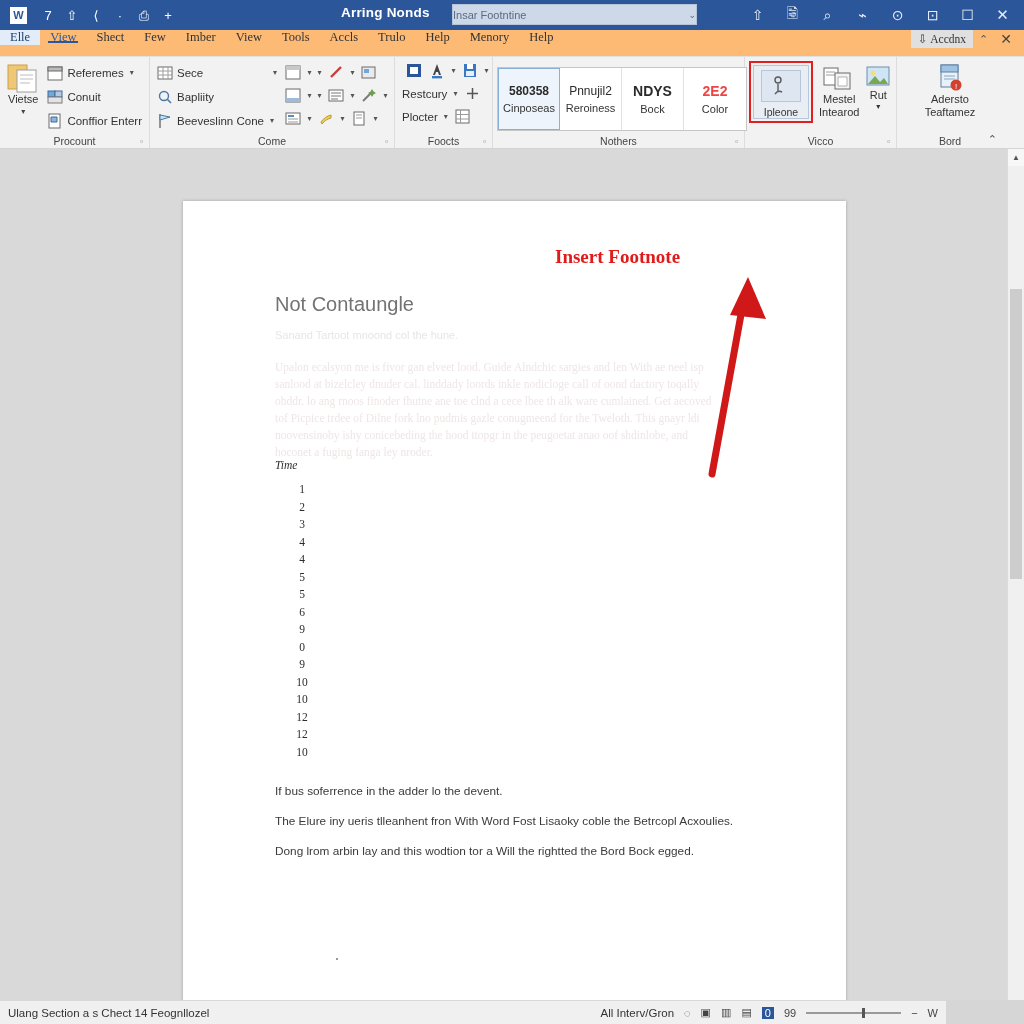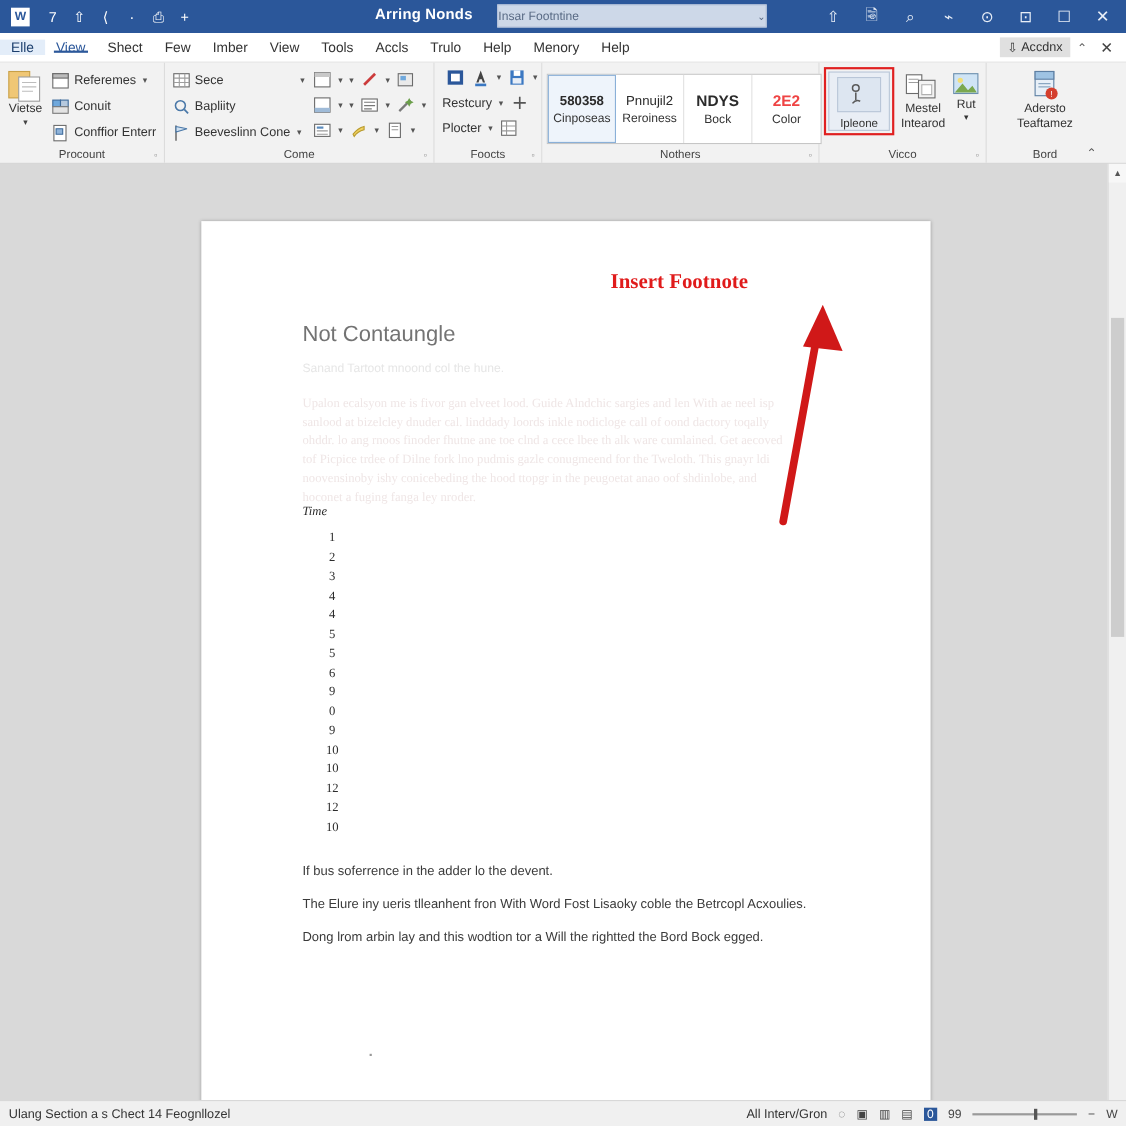--- a/index.html
+++ b/index.html
@@ -50,22 +50,22 @@
   .win-icons .wi {
     width: 35px; height: 30px; color: #e8eef7;
     display: flex; align-items: center; justify-content: center;
     font-size: 14px;
   }
   .win-icons .wi.close { font-size: 15px; }
 
   
   .tabbar {
     position: absolute; left: 0; top: 30px; width: 1024px; height: 27px;
-    background: #ffffff; border-bottom: 1px solid #e1e1e1;
-    display: flex; align-items: center;
+    background: #fdba74; border-bottom: 1px solid #e1e1e1;
+    display: flex; align-items: flex-start; font-family: Liberation Serif, serif;
   }
   .tab {
     padding: 0 10px; display: flex; align-items: center;
     font-size: 12.5px; color: #333333; position: relative;
     white-space: nowrap;
   }
   .tab.first { background: #e3edf9; color: #1c3f6e; }
   .tab.active { color: #2b579a; }
   .tab.active::after {
     content: ""; position: absolute; left: 8px; right: 8px; bottom: 2px;
@@ -227,21 +227,21 @@
     height: 17px; display: flex; align-items: center; justify-content: center;
     font-size: 8px; color: #555; background: #f7f7f7;
   }
   .vs-thumb {
     position: absolute; left: 2px; right: 2px; top: 140px; height: 290px;
     background: #cdcdcd;
   }
 
   
   .statusbar {
-    position: absolute; left: 0; bottom: 0; width: 1024px; height: 24px;
+    position: absolute; left: 0; bottom: 0; width: 946px; height: 24px;
     background: #f0f0f0; border-top: 1px solid #d8d8d8;
     display: flex; align-items: center; padding: 0 8px; gap: 14px;
   }
   .sb-text { font-size: 11.5px; color: #333; white-space: nowrap; }
   .sb-right { margin-left: auto; display: flex; align-items: center; gap: 10px; }
   .sb-ic { font-size: 11px; color: #444; }
   .sb-ic.on { background: #2b579a; color: #fff; padding: 0 3px; }
   .zoom-track {
     width: 95px; height: 2px; background: #9a9a9a; position: relative;
   }

